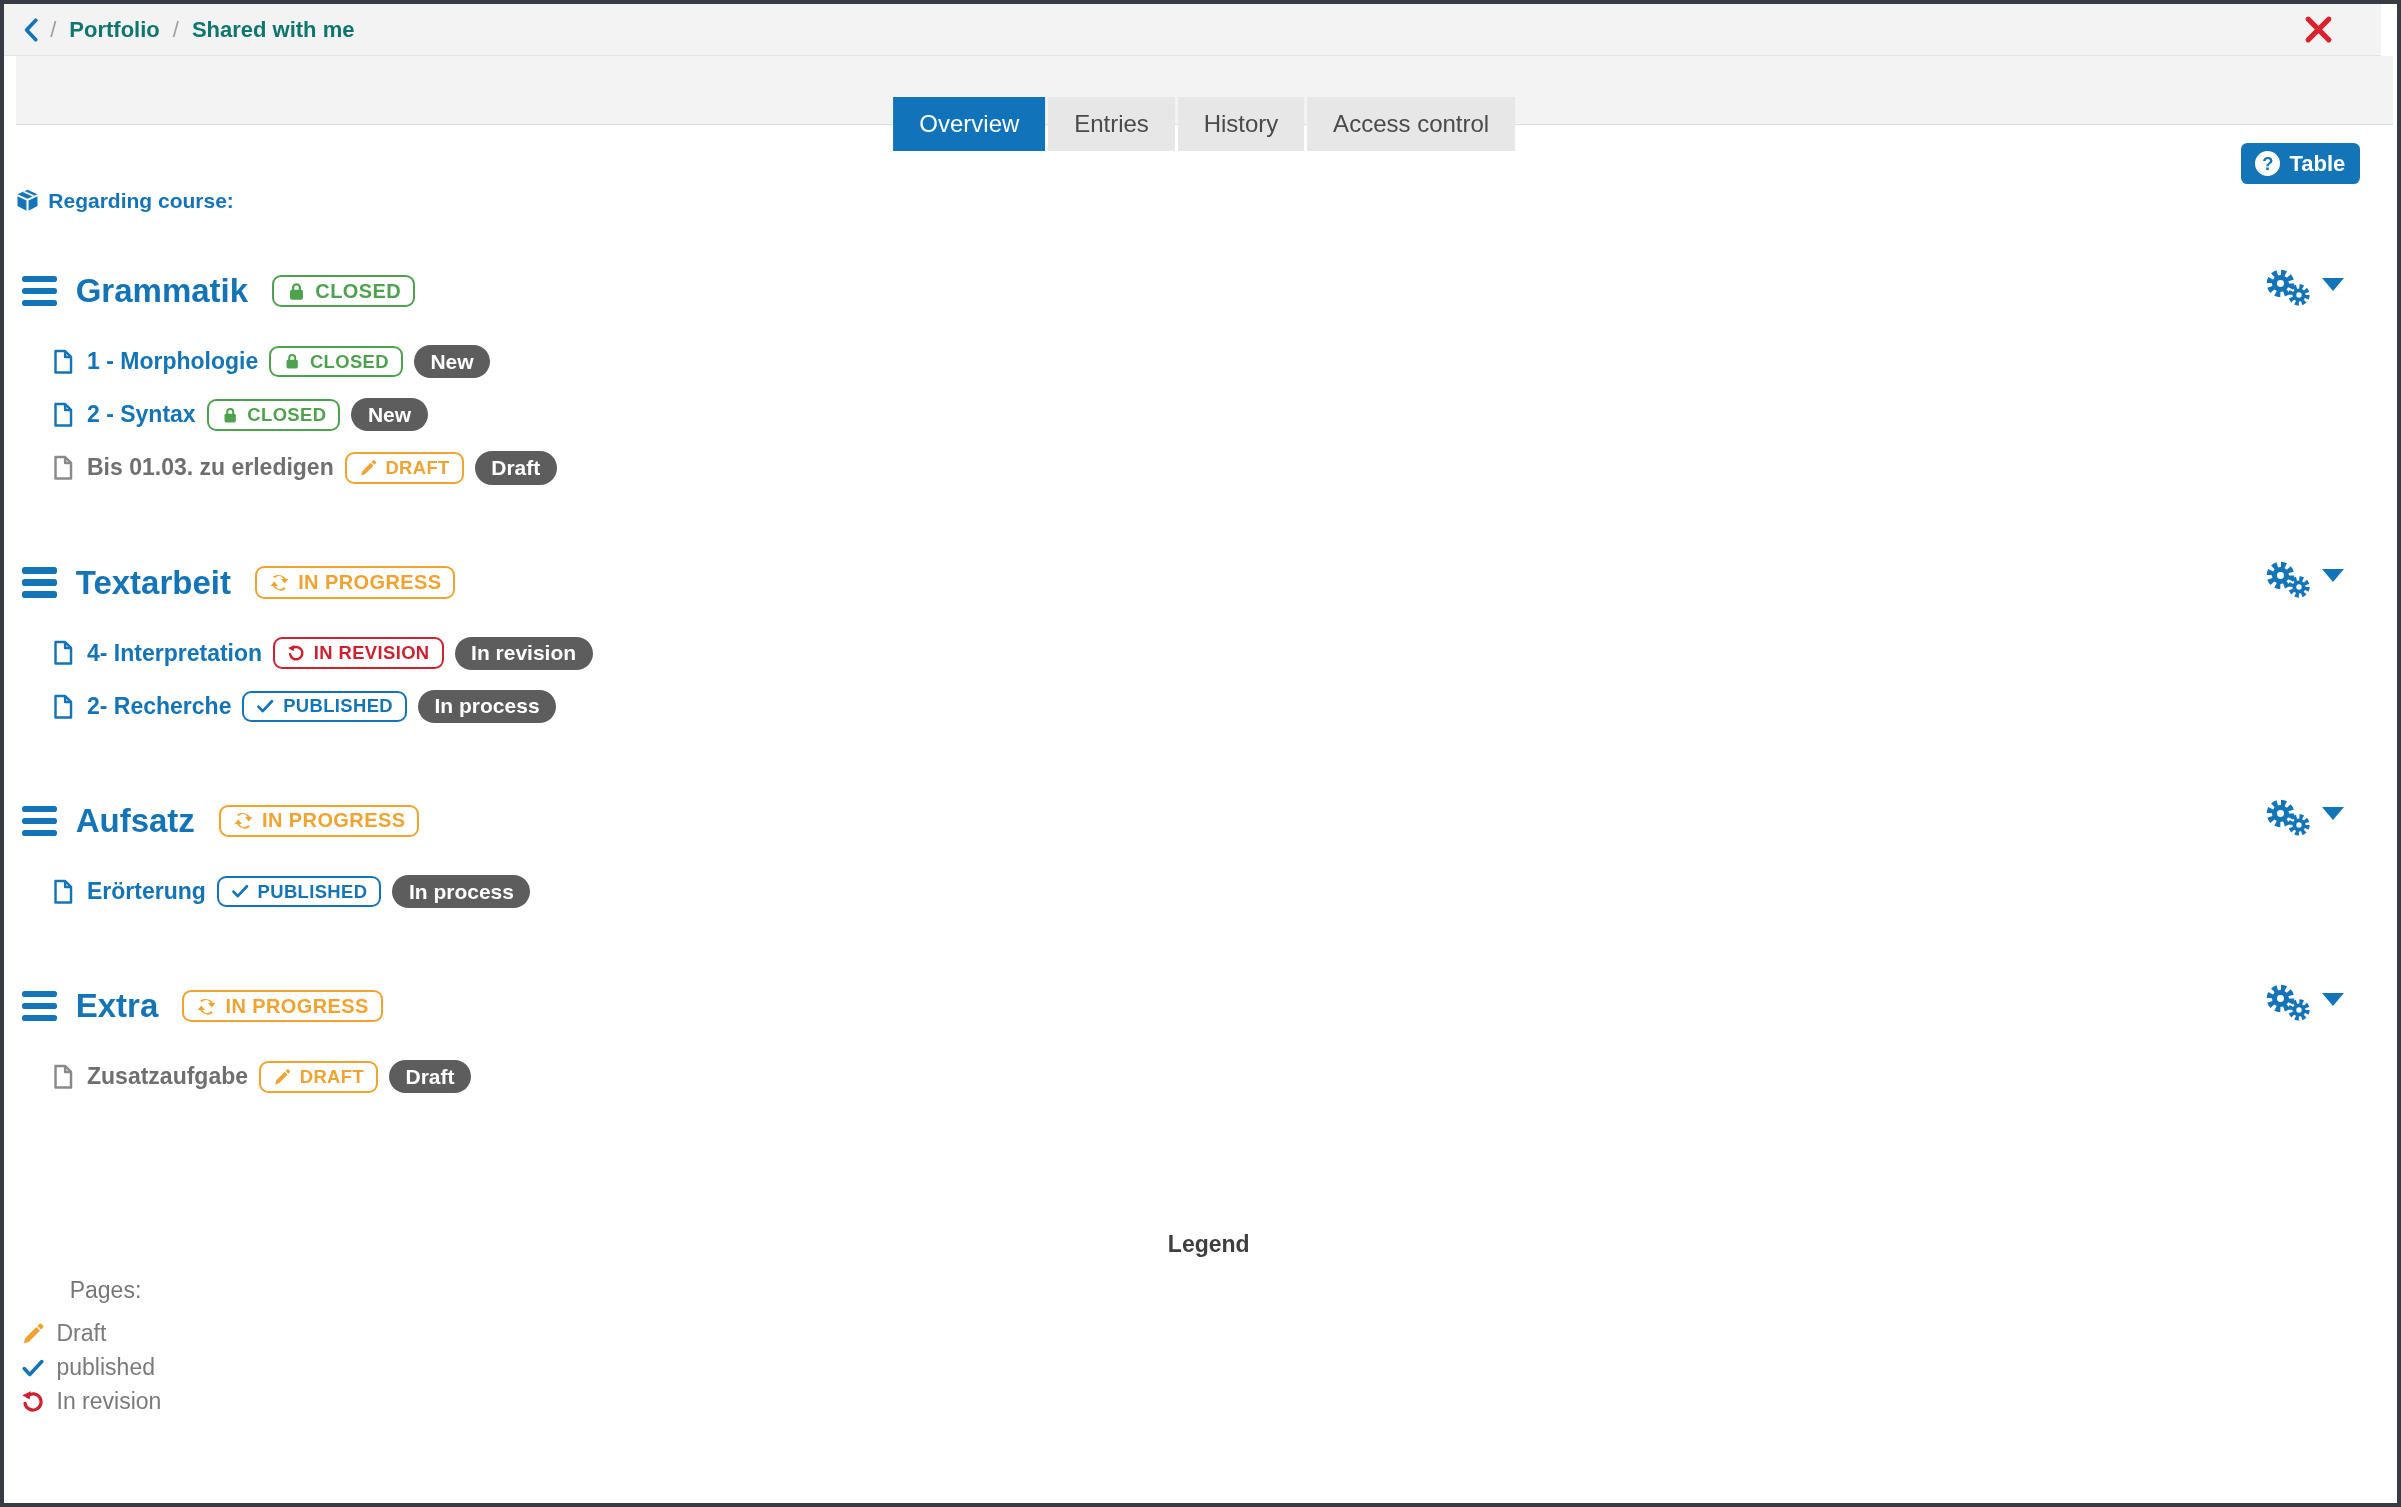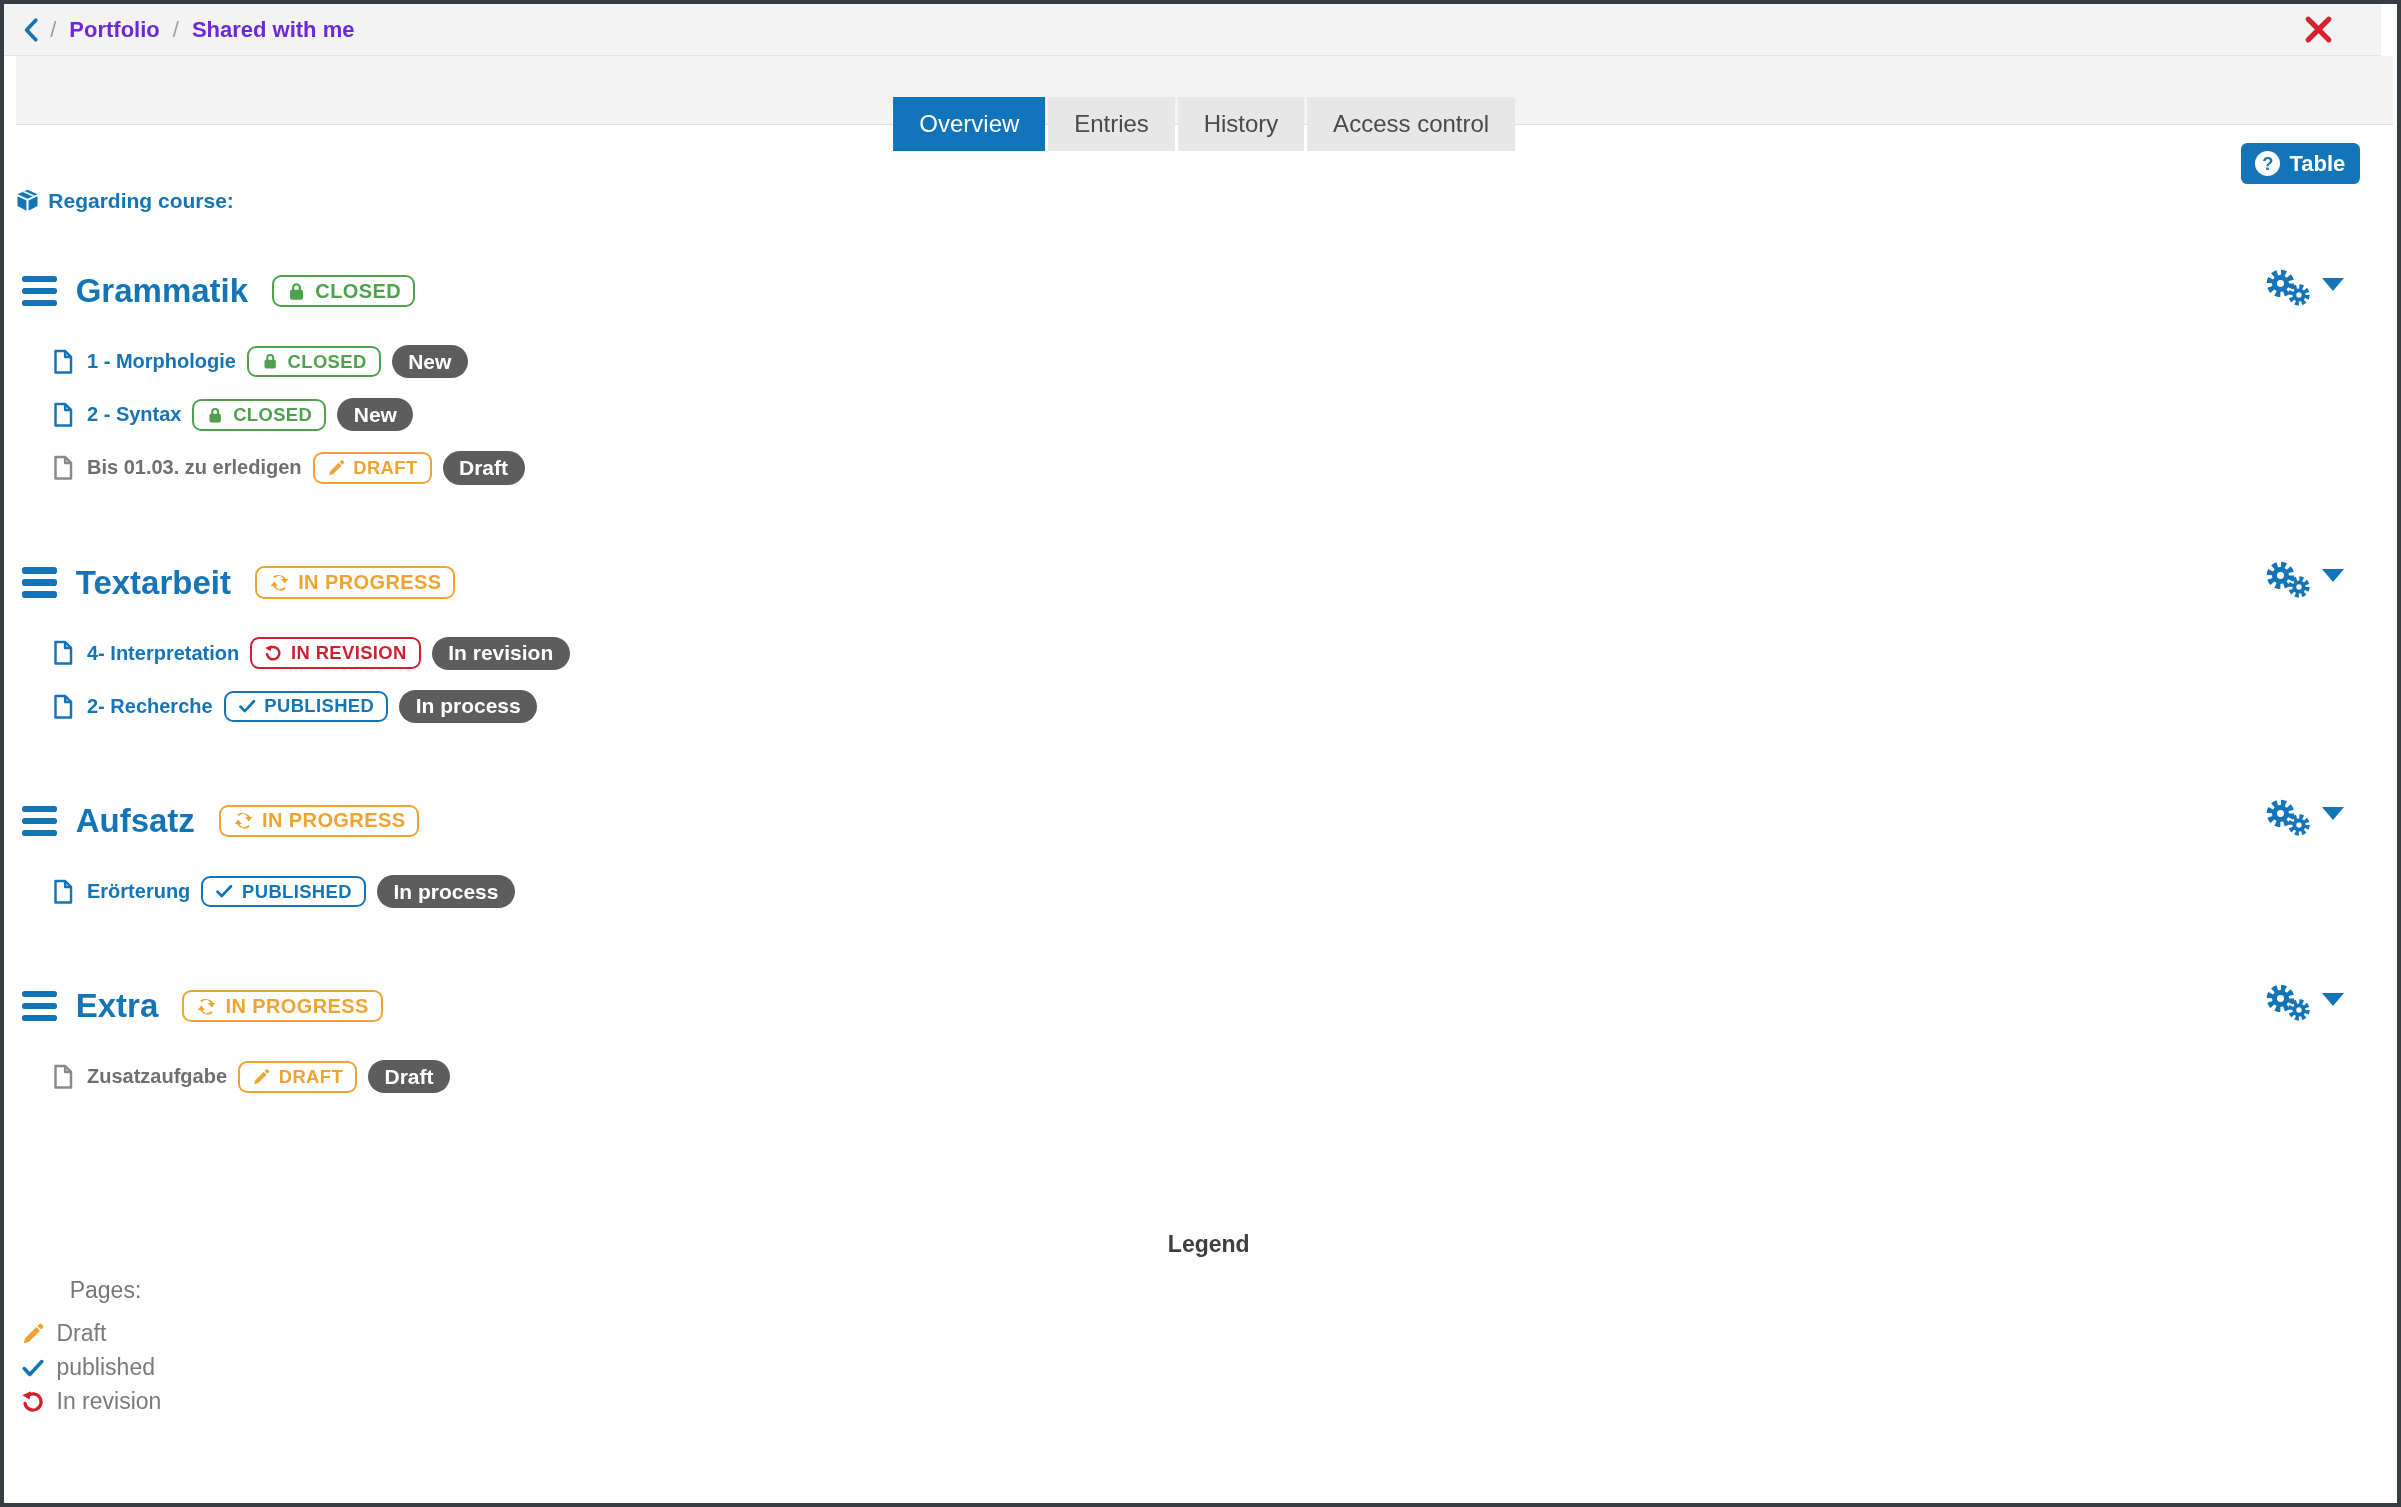--- a/index.html
+++ b/index.html
@@ -16,21 +16,21 @@
   
   .band { background:#f3f3f3; width: calc(100% - 16.5px); }
   .breadcrumb-bar {
     height: 52px;
     display:flex; align-items:center;
     padding-left: 14.7px;
     border-bottom: 1.8px solid #e4e4e4;
     position: relative;
   }
   .breadcrumb { display:flex; align-items:center; gap:13px; font-size:22px; font-weight:600; }
-  .crumb-link { color:#6d28d9; text-decoration:none; cursor:pointer; }
+  .crumb-link { color:#0f766e; text-decoration:none; cursor:pointer; }
   .crumb-sep { color:#9aa0a6; font-weight:400; }
   .back-btn { display:inline-flex; align-items:center; margin-right: 5.5px; cursor:pointer; }
   .close-btn {
     position:absolute; right: 44px; top: 7.3px;
     width:37px; height:37px; display:flex; align-items:center; justify-content:center;
     cursor:pointer; color:#d8222e;
   }
 
   .tab-band {
     height: 69px;
@@ -84,21 +84,21 @@
   .section-title { font-size: 33px; font-weight:700; color:#1474b8; cursor:pointer; }
 
   .controls { position:absolute; right: 53px; top: -3.7px; display:flex; align-items:flex-start; cursor:pointer; }
   .gear-big { color:#1474b8; }
   .gear-small { color:#1474b8; margin-left:-9.2px; margin-top:14.7px; }
   .caret { width:0; height:0; border-left:11px solid transparent; border-right:11px solid transparent;
            border-top:13px solid #1474b8; margin: 9.2px 0 0 11px; }
 
   .items { margin: 35px 0 0 35px; }
   .item { display:flex; align-items:center; gap:11px; margin-bottom: 20px; }
-  .item-title { font-size: 20px; font-weight:600; }
+  .item-title { font-size: 23px; font-weight:600; }
   .item.link .item-title { color:#1474b8; cursor:pointer; }
   .item.plain .item-title { color:#6f6f6f; }
   .item.link .page-ico { color:#1474b8; }
   .item.plain .page-ico { color:#8a8a8a; }
 
   
   .badge {
     display:inline-flex; align-items:center; gap:8.3px;
     border: 2.8px solid; border-radius: 9.2px;
     font-weight:700; letter-spacing:0.4px;

